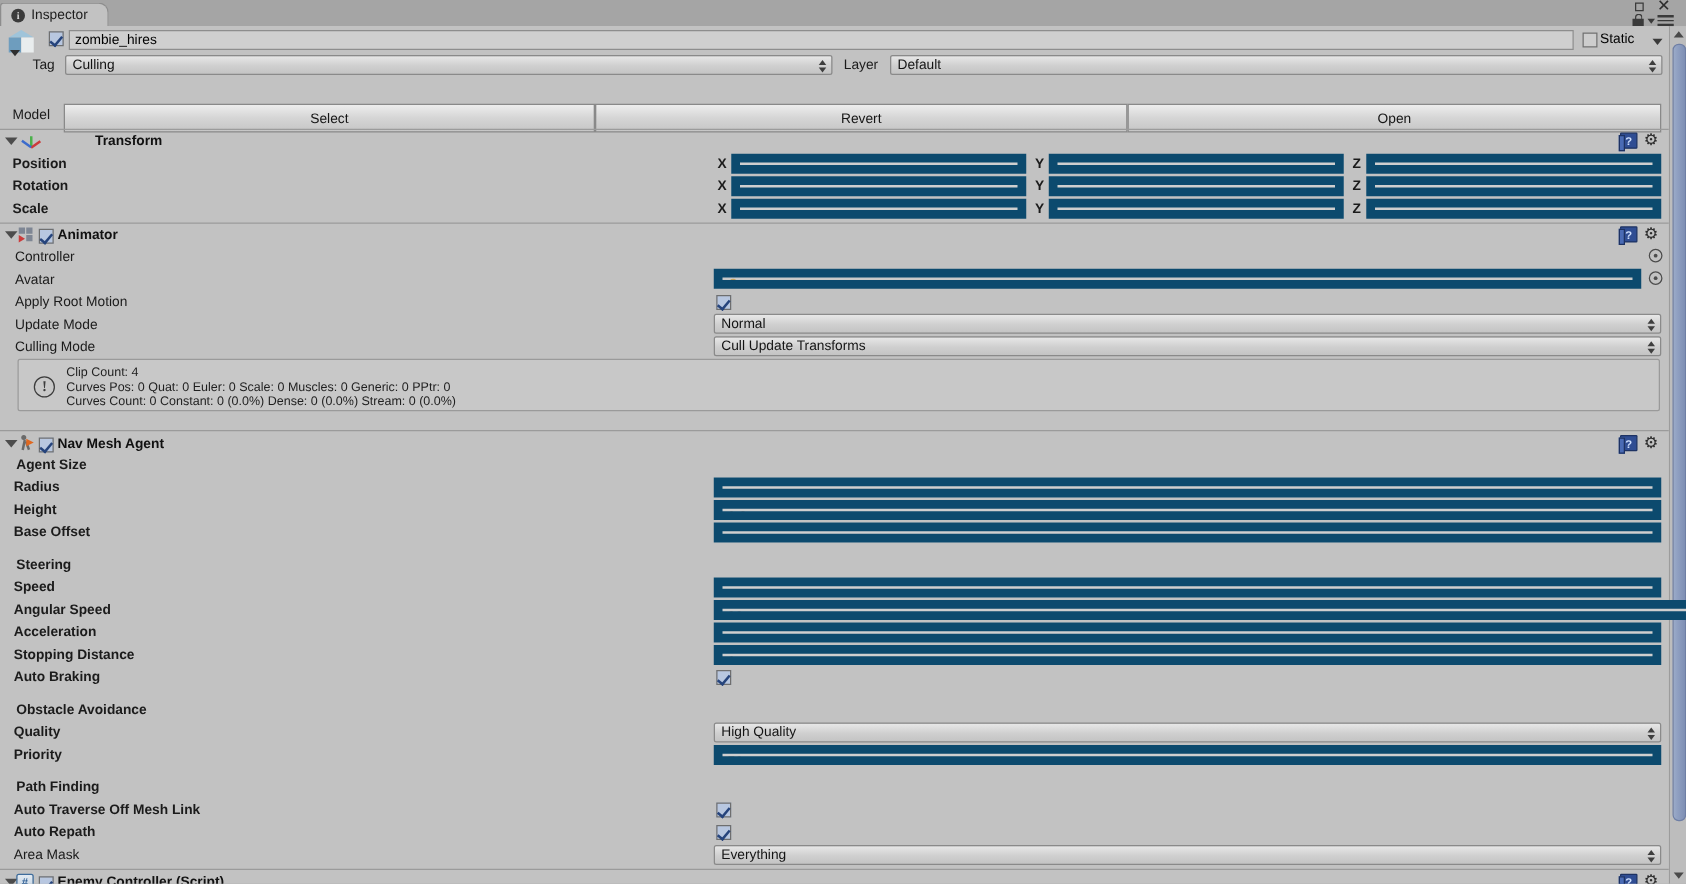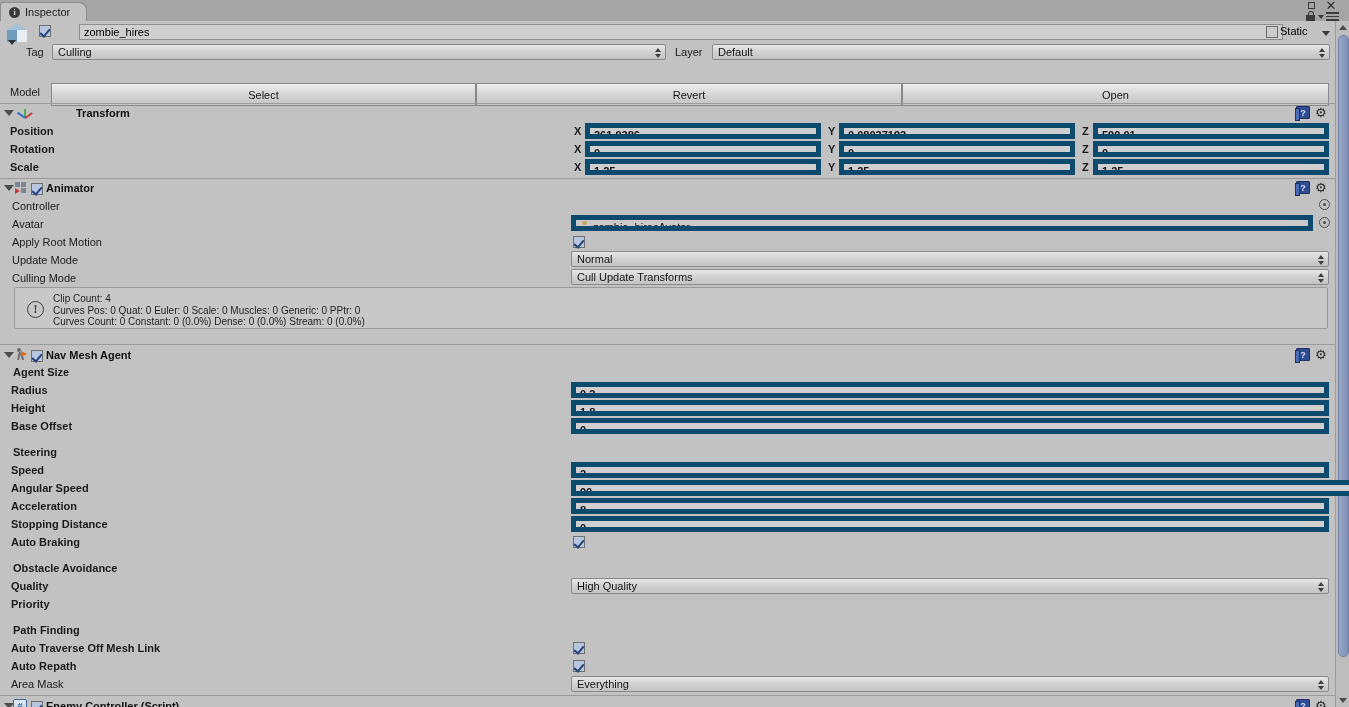--- a/index.html
+++ b/index.html
@@ -117,21 +117,21 @@
     position: absolute; left: 4px; top: 17px; width: 0; height: 0;
     border-left: 4px solid transparent; border-right: 4px solid transparent;
     border-top: 5px solid #2f2f2f;
   }
   .namecheck {
     position: absolute; left: 39px; top: 4px;
   }
   .objname {
     position: absolute; left: 55px; top: 3px; width: 1204px; height: 16px;
     background: #cfcfcf; border: 1px solid #8d8d8d;
-    padding: 0 4px; line-height: 14px; font-size: 11px; margin-left: 24px;
+    padding: 0 4px; line-height: 14px; font-size: 11px;
   }
   .staticbox {
     position: absolute; left: 1266px; top: 5px;
   }
   .staticlabel {
     position: absolute; left: 1280px; top: 4px; font-size: 11px;
   }
   .static-caret {
     position: absolute; left: 1322px; top: 10px;
     width: 0; height: 0; border-left: 4px solid transparent; border-right: 4px solid transparent;
@@ -214,21 +214,21 @@
   
   .prop-label {
     position: absolute; font-size: 11px; color: #1b1b1b; font-weight: bold;
   }
   .prop-label.thin { font-weight: normal; }
   .section-label {
     position: absolute; font-size: 11px; color: #1b1b1b; font-weight: bold;
   }
   .field {
     position: absolute; height: 16px;
-    background: #cfcfcf; border: 5px solid #0c4a6e;
+    background: #cfcfcf; border: 7px solid #0c4a6e;
     padding: 0 4px; line-height: 14px; font-size: 11px;
     color: #111; font-weight: bold; white-space: nowrap; overflow: hidden;
   }
   .field.obj { font-weight: normal; padding-left: 17px; background: #cacaca; }
   .axis {
     position: absolute; font-size: 11px; font-weight: bold; color: #1b1b1b;
   }
   .objfield-icon {
     position: absolute; width: 11px; height: 11px;
   }
@@ -514,20 +514,21 @@
     <span class="section-label" style="left:13px;top:541px;">Obstacle Avoidance</span>
     <span class="prop-label" style="left:11px;top:559px;">Quality</span>
     <div class="popup" style="left:571px;top:557px;width:758px;">
       <span>High Quality</span>
       <span class="updown">
           <i class="u"></i>
           <i class="d"></i>
         </span>
     </div>
     <span class="prop-label" style="left:11px;top:577px;">Priority</span>
+    <div class="field" style="left:571px;top:575px;width:758px;">50</div>
 
     <span class="section-label" style="left:13px;top:603px;">Path Finding</span>
     <span class="prop-label" style="left:11px;top:621px;">Auto Traverse Off Mesh Link</span>
     <span style="position:absolute;left:573px;top:621px;"><span class="cb on"></span></span>
     <span class="prop-label" style="left:11px;top:639px;">Auto Repath</span>
     <span style="position:absolute;left:573px;top:639px;"><span class="cb on"></span></span>
     <span class="prop-label thin" style="left:11px;top:657px;">Area Mask</span>
     <div class="popup" style="left:571px;top:655px;width:758px;">
       <span>Everything</span>
       <span class="updown">

